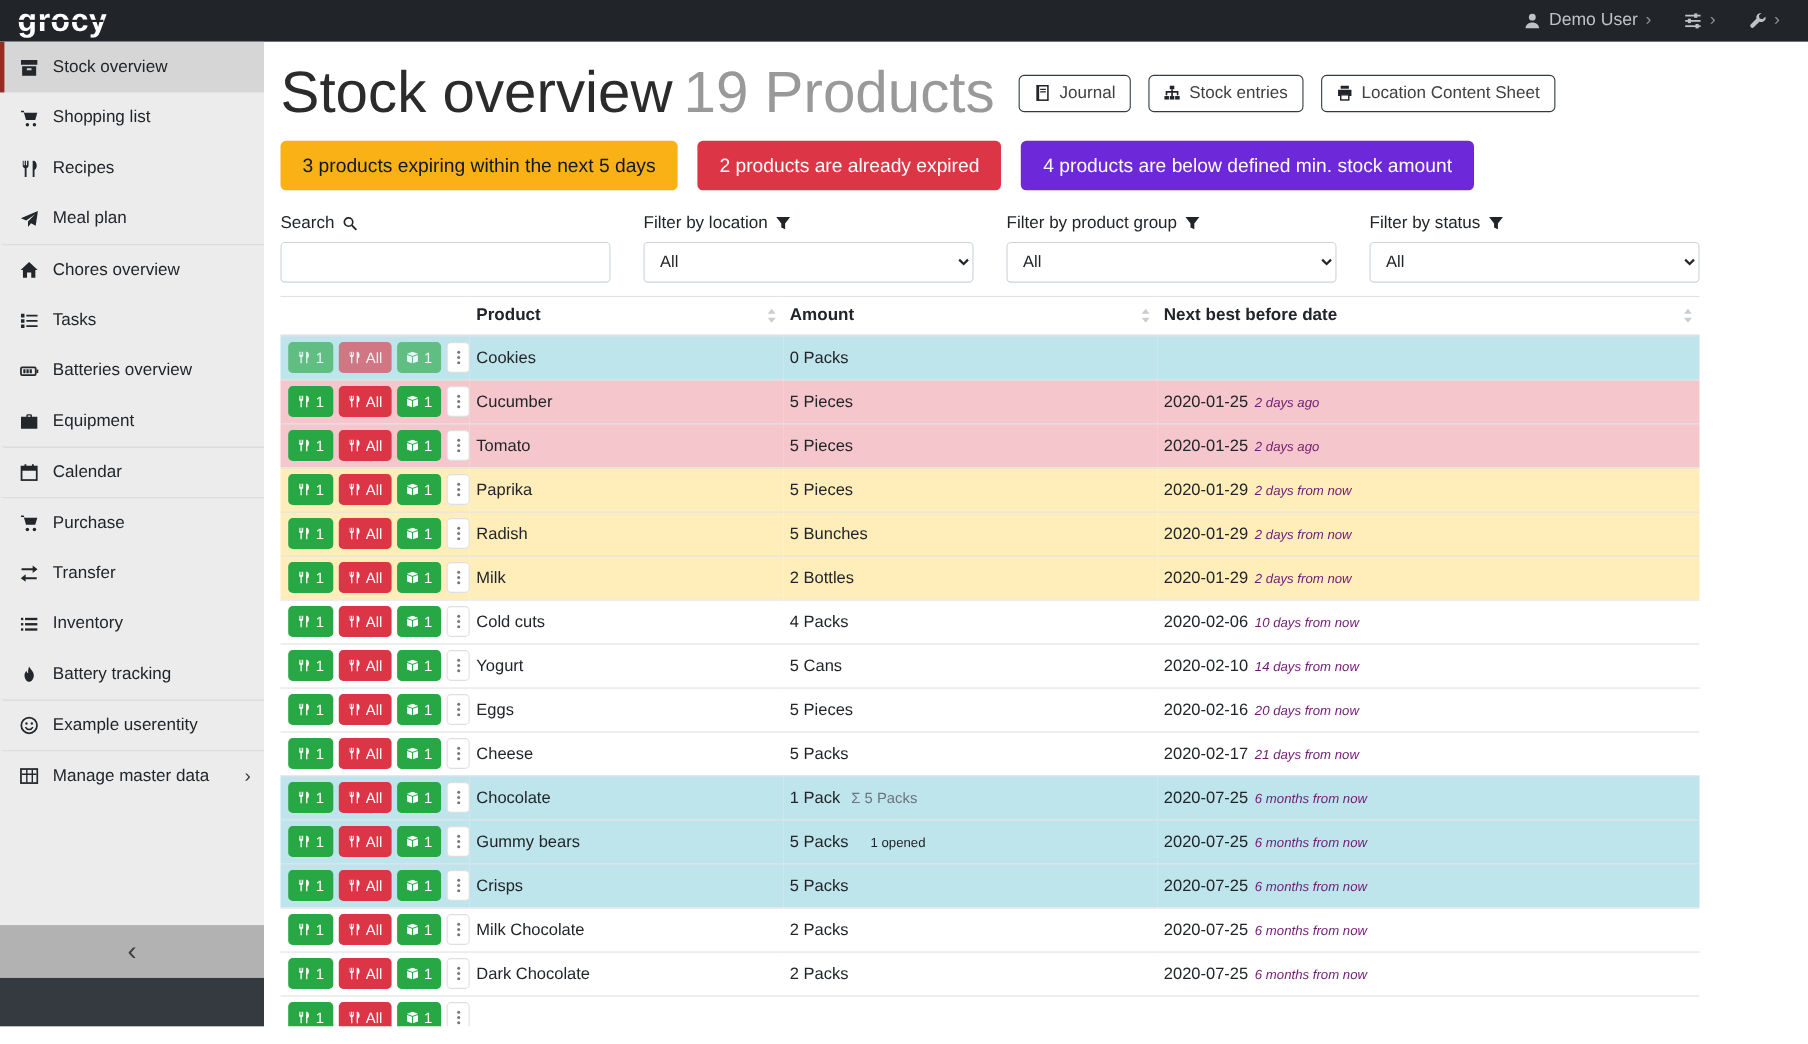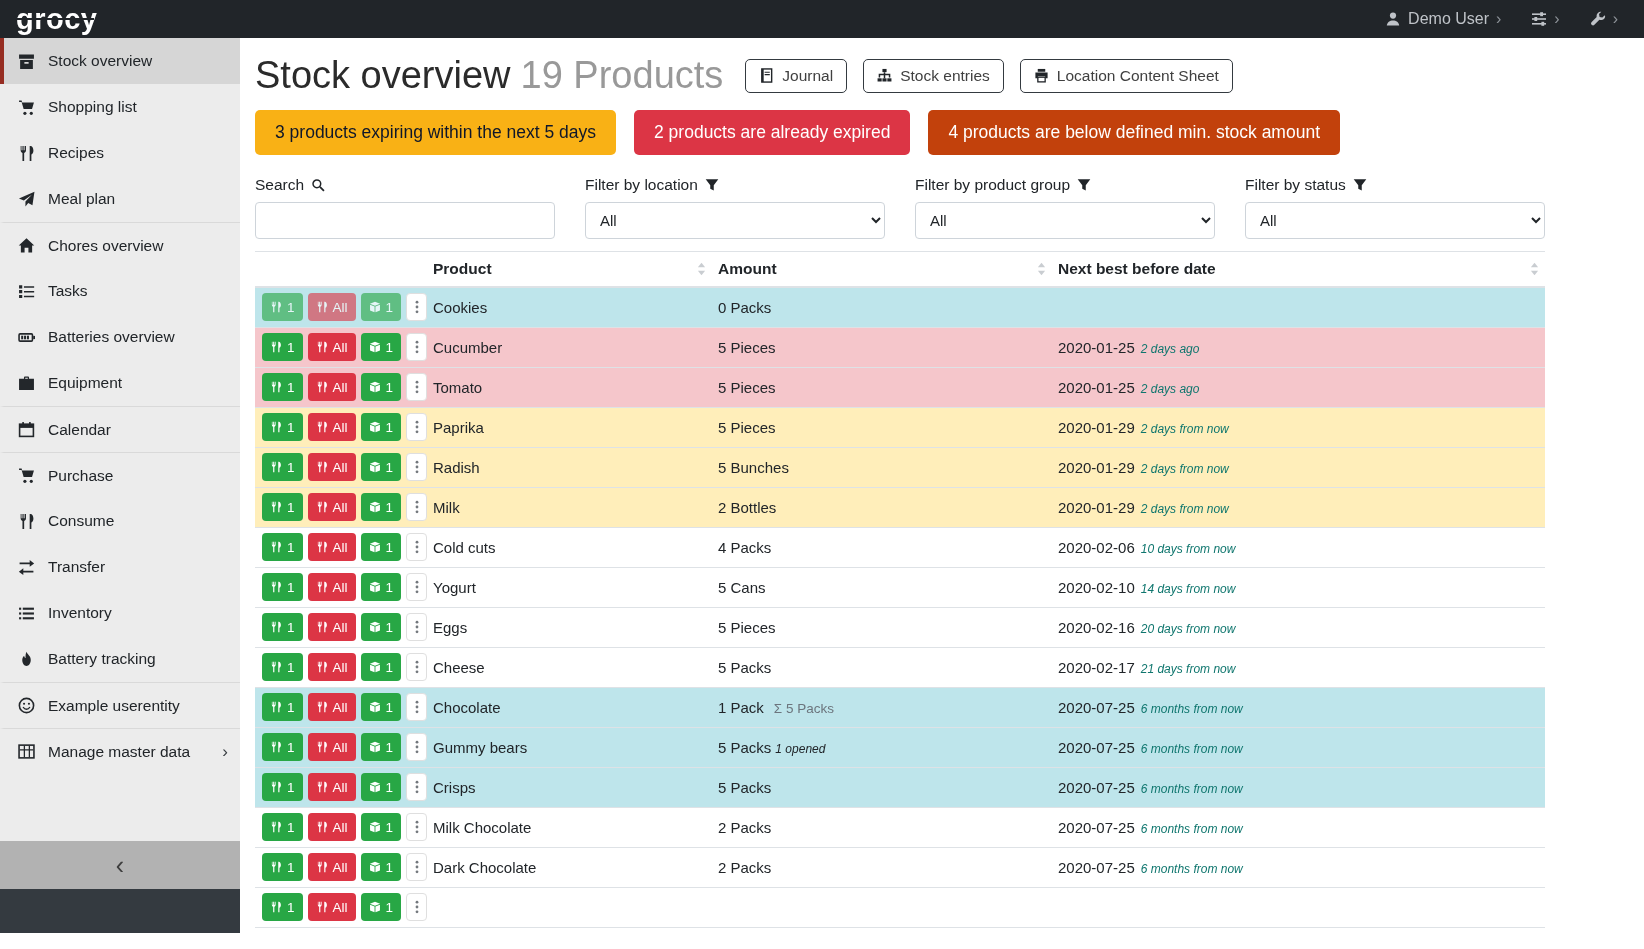--- a/index.html
+++ b/index.html
@@ -29,32 +29,32 @@
   .icn svg{width:17px;height:17px}
   .side-chev{margin-left:auto;color:#3a3f44;font-size:17px}
   .collapse-strip{position:absolute;left:0;bottom:44px;width:100%;height:48px;background:#b2b2b2;display:flex;align-items:center;justify-content:center;cursor:pointer}
   .chev-big{font-size:25px;color:#3e3e3e;line-height:1}
   .side-dark{position:absolute;left:0;bottom:0;width:100%;height:44px;background:#343a40}
 
   
   .main{flex:1;background:#fff;padding:16px 0 0 15px;overflow:hidden}
   .content{width:1290px}
   .header-row{display:flex;align-items:center}
-  h1{font-size:38px;font-weight:400;color:#2b2b2b}
+  h1{font-size:53px;font-weight:400;color:#2b2b2b}
   .subtitle{color:#999;margin-left:10px}
   .header-buttons{display:flex;gap:16px;margin-left:22px}
   .hbtn{display:inline-flex;align-items:center;gap:8px;background:#fff;border:1px solid #343a40;border-radius:5px;padding:7px 13px;font-size:15.5px;color:#404040;cursor:pointer}
   .bicon{display:inline-flex}
   .hbtn .bicon svg{width:15px;height:15px;color:#212529}
 
   .alerts{display:flex;gap:18px;margin-top:13px}
   .alert-btn{display:inline-flex;align-items:center;padding:0 20px;height:45px;border-radius:5px;font-size:17.5px;border:none;cursor:pointer}
   .alert-warning{background:#f9b115;color:#0f172a}
   .alert-danger{background:#dc3545;color:#fff}
-  .alert-info{background:#c2410c;color:#fff}
+  .alert-info{background:#6d28d9;color:#fff}
 
   .filters{display:flex;gap:30px;margin-top:21px}
   .filter{width:302px}
   .filter-label{display:flex;align-items:center;gap:7px;font-size:15.5px;color:#212529}
   .ficn{display:inline-flex}
   .ficn svg{width:14px;height:14px;color:#212529}
   .f-input,.f-select{margin-top:8px;width:100%;height:37px;border:1px solid #ced4da;border-radius:4px;padding:0 10px;font-size:15px;color:#212529;background:#fff;font-family:inherit}
 
   
   .stock-table{border-collapse:collapse;margin-top:12px;width:1290px;table-layout:fixed}
@@ -68,23 +68,23 @@
   .row-info td,.row-danger td,.row-warning td{border-bottom:2px solid #fff}
   .actions-cell{white-space:nowrap;padding-left:7px !important}
   .abtn{display:inline-flex;align-items:center;gap:5px;height:28px;padding:0 8px;border:none;border-radius:4px;color:#fff;font-size:13.5px;cursor:pointer;margin-right:5px;vertical-align:middle}
   .abtn .bicon svg{width:12px;height:12px;color:#fff}
   .abtn-green{background:#28a745}
   .abtn-red{background:#dc3545}
   .row-disabled .abtn{opacity:.62}
   .menu-btn{display:inline-flex;align-items:center;justify-content:center;width:21px;height:28px;background:#fff;border:1px solid #dfdfdf;border-radius:4px;cursor:pointer;vertical-align:middle}
   .micon{display:inline-flex}
   .micon svg{width:4px;height:14px;color:#73787d}
-  .date-note{font-style:italic;font-size:12px;margin-left:6px;color:#0f766e}
+  .date-note{font-style:italic;font-size:12px;margin-left:6px;color:#701a75}
   .amt-note-muted{color:#6c757d;font-size:13.5px;margin-left:10px}
-  .amt-note-italic{font-style:italic;font-size:12px;margin-left:4px;color:#212529}
+  .amt-note-italic{font-size:12px;margin-left:20px;color:#212529}
 </style>
 </head>
 <body>
 
 <header class="navbar">
   <div class="logo">grocy</div>
   <div class="nav-right">
     <div class="nav-item">
       <span class="nicon">
           <svg viewBox="0 0 16 16">
@@ -205,28 +205,20 @@
         </div>
         <div class="side-item divider">
           <span class="icn">
             <svg viewBox="0 0 16 16">
               <path fill="currentColor" d="M1 1.5h2.4l.5 1.9H15l-1.8 6H5.3L3.4 2.9H1z"></path>
               <circle cx="6.5" cy="13.5" r="1.5" fill="currentColor"></circle>
               <circle cx="12.5" cy="13.5" r="1.5" fill="currentColor"></circle>
             </svg>
           </span>
           <span class="lbl">Purchase</span>
-        </div>
-        <div class="side-item">
-          <span class="icn">
-            <svg viewBox="0 0 16 16">
-              <path fill="currentColor" d="M2.5 1v4.2c0 1.1.7 2 1.7 2.3V15h1.6V7.5c1-.3 1.7-1.2 1.7-2.3V1H6.2v4H5.3V1H4.2v4h-.9V1zM11.7 1c1.6 0 2.8 1.8 2.8 4.2 0 1.9-.8 3.3-1.9 3.8V15H11V1z"></path>
-            </svg>
-          </span>
-          <span class="lbl">Consume</span>
         </div>
         <div class="side-item">
           <span class="icn">
             <svg viewBox="0 0 16 16">
               <path fill="currentColor" d="M11 1l4.2 3.2L11 7.4V5H1.5V3.4H11zM5 8.6L.8 11.9 5 15v-2.3h9.5v-1.6H5z"></path>
             </svg>
           </span>
           <span class="lbl">Transfer</span>
         </div>
         <div class="side-item">

